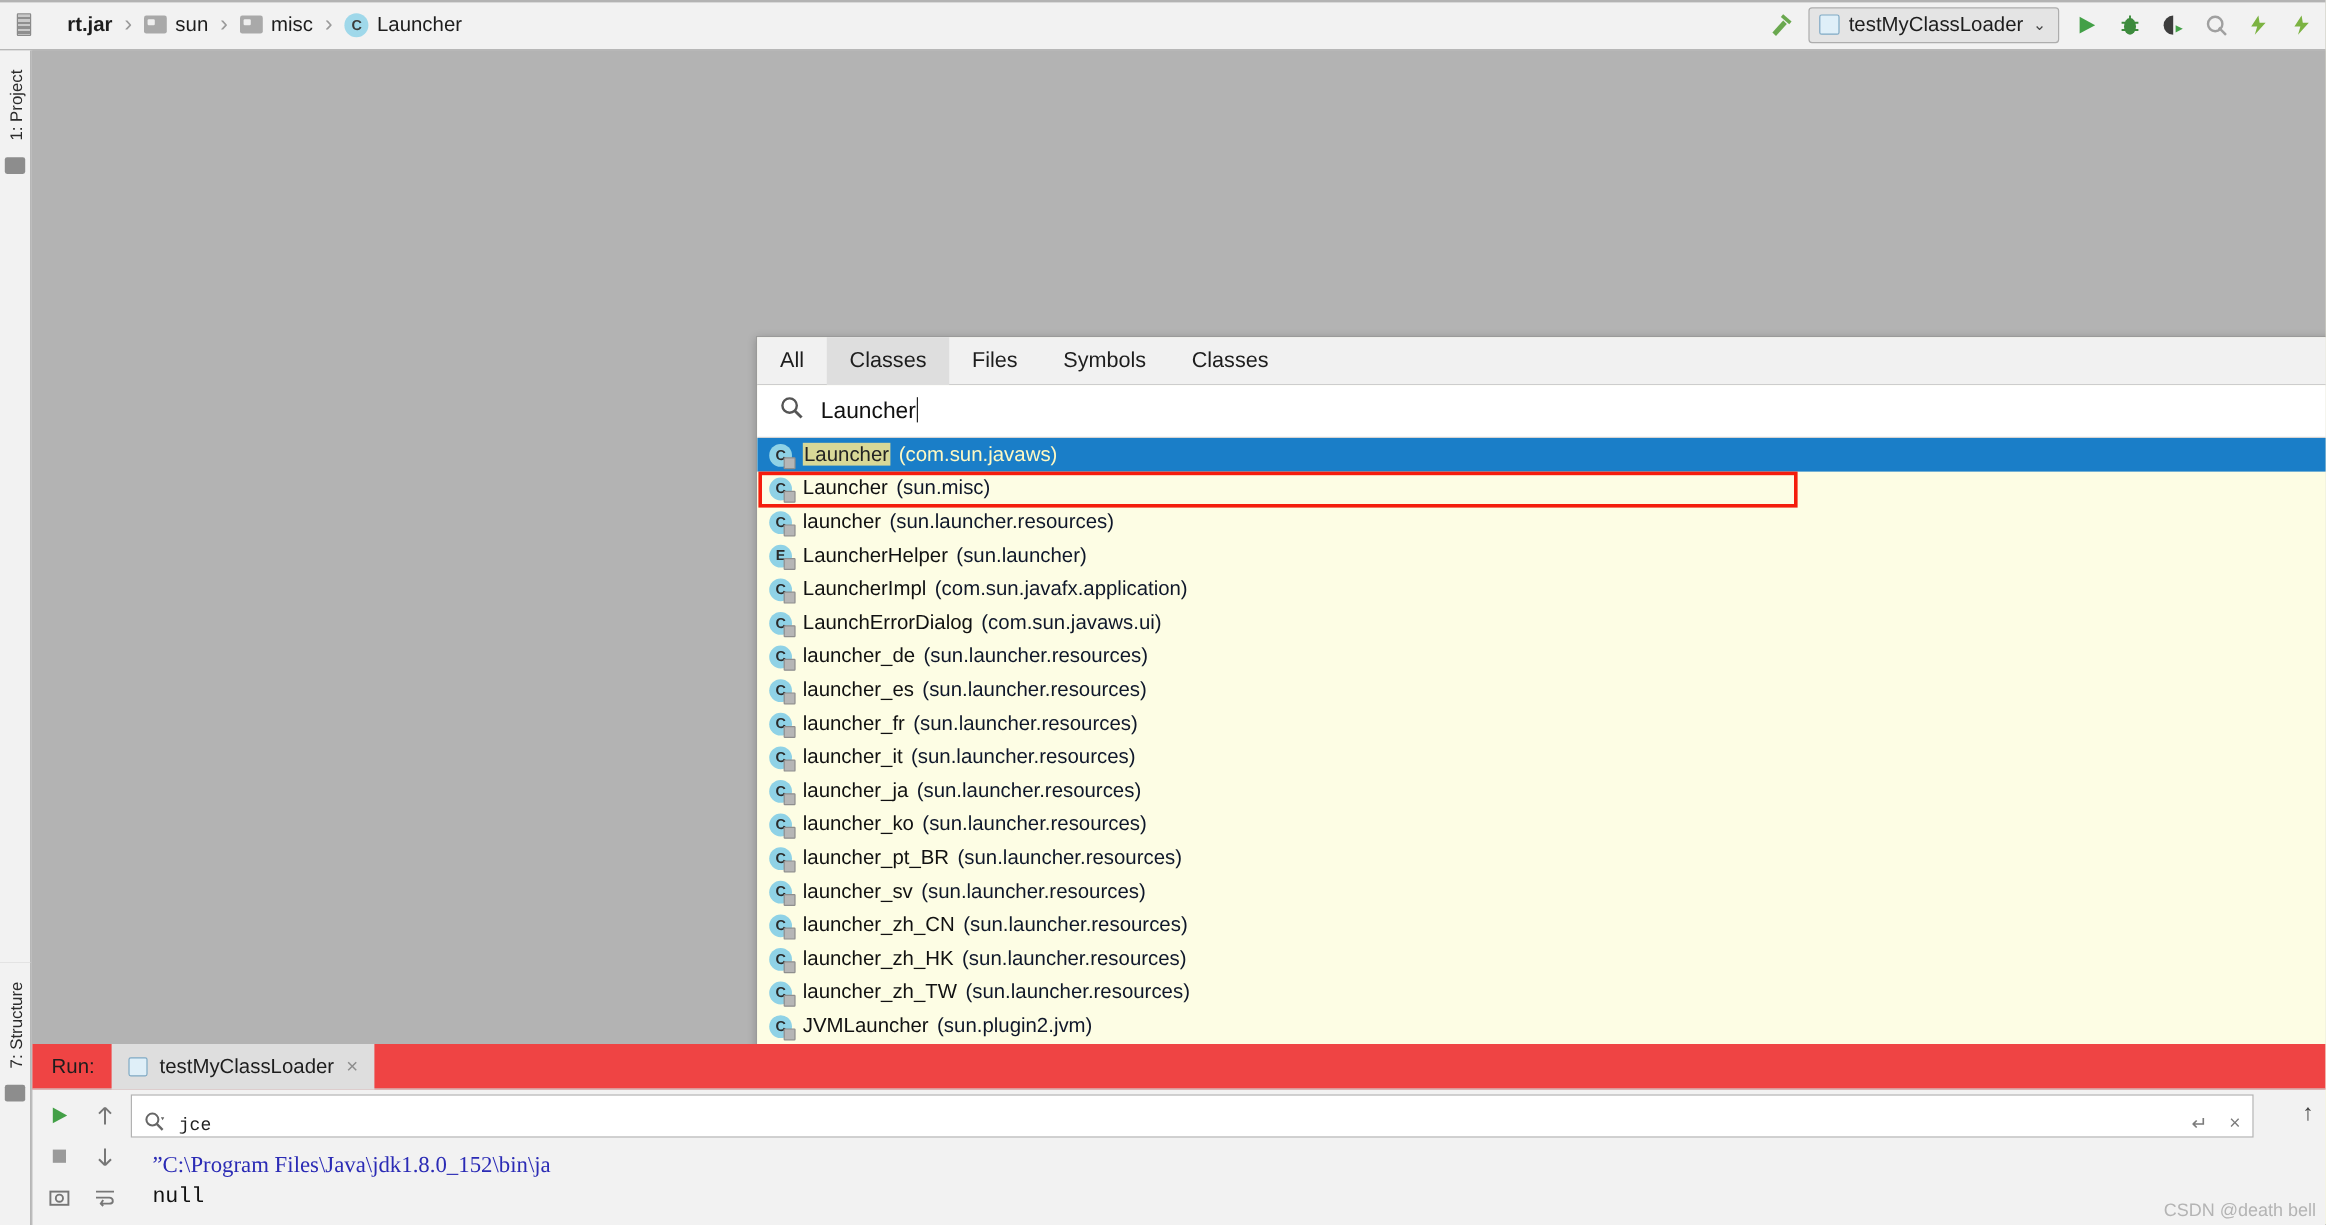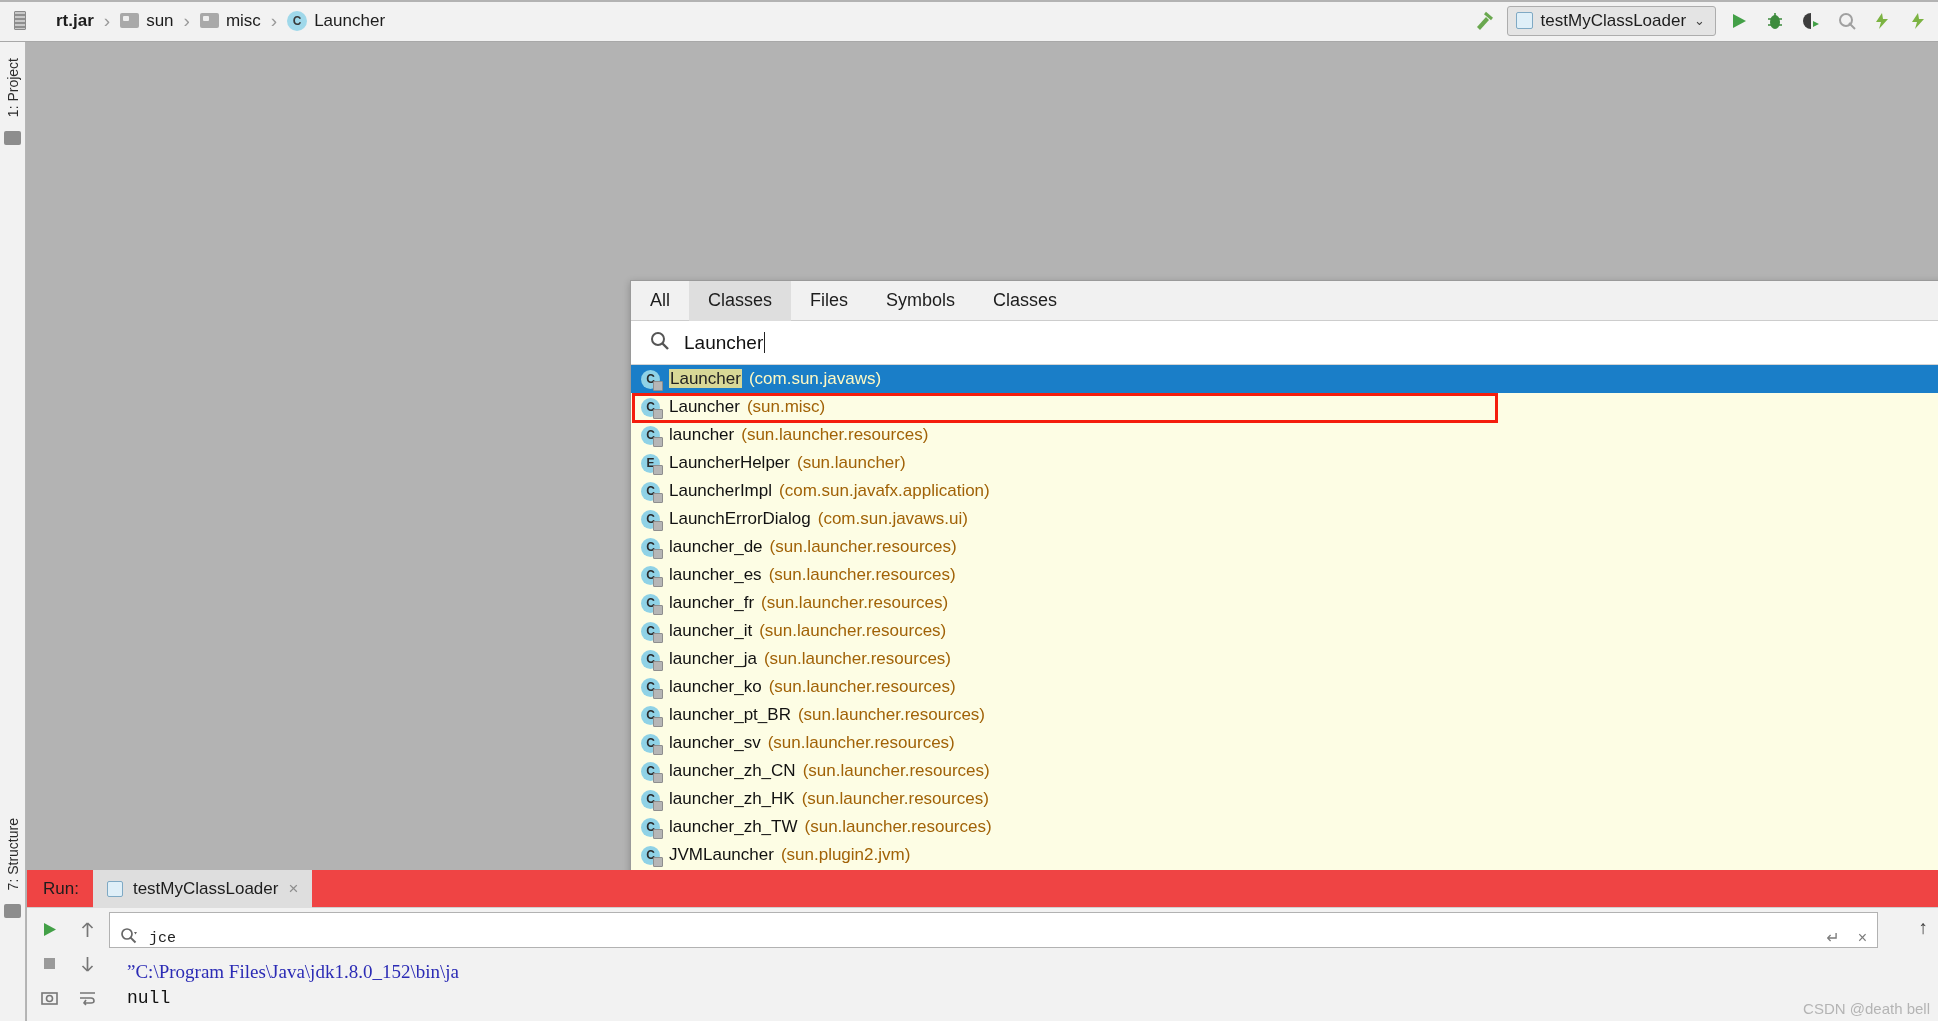--- a/index.html
+++ b/index.html
@@ -102,21 +102,21 @@
     margin-right:9px;position:relative;
   }
   .ic-c.e{background:#8fd2e6;}
   .ic-c:after{
     content:"";position:absolute;right:-3px;bottom:-2px;width:8px;height:8px;
     background:#b6b6b6;border:1px solid #8e8e8e;border-radius:1px;
   }
   .nm{color:#111;white-space:nowrap;}
   .row.sel .nm{color:#fff;}
   .nm .hl{background:#d8d897;color:#222;padding:0 1px;}
-  .pkg{color:#a16207;margin-left:7px;white-space:nowrap;}
+  .pkg{color:#0f172a;margin-left:7px;white-space:nowrap;}
   .row.sel .pkg{color:#fef9c3;}
   
   #annot{
     position:absolute;left:1px;top:28px;width:866px;height:30px;
     border:3px solid #f41d0c;pointer-events:none;z-index:5;
   }
 
   
   #runpanel{position:absolute;left:27px;top:870px;width:1911px;height:151px;background:#f2f2f2;}
   #run-tabs{

